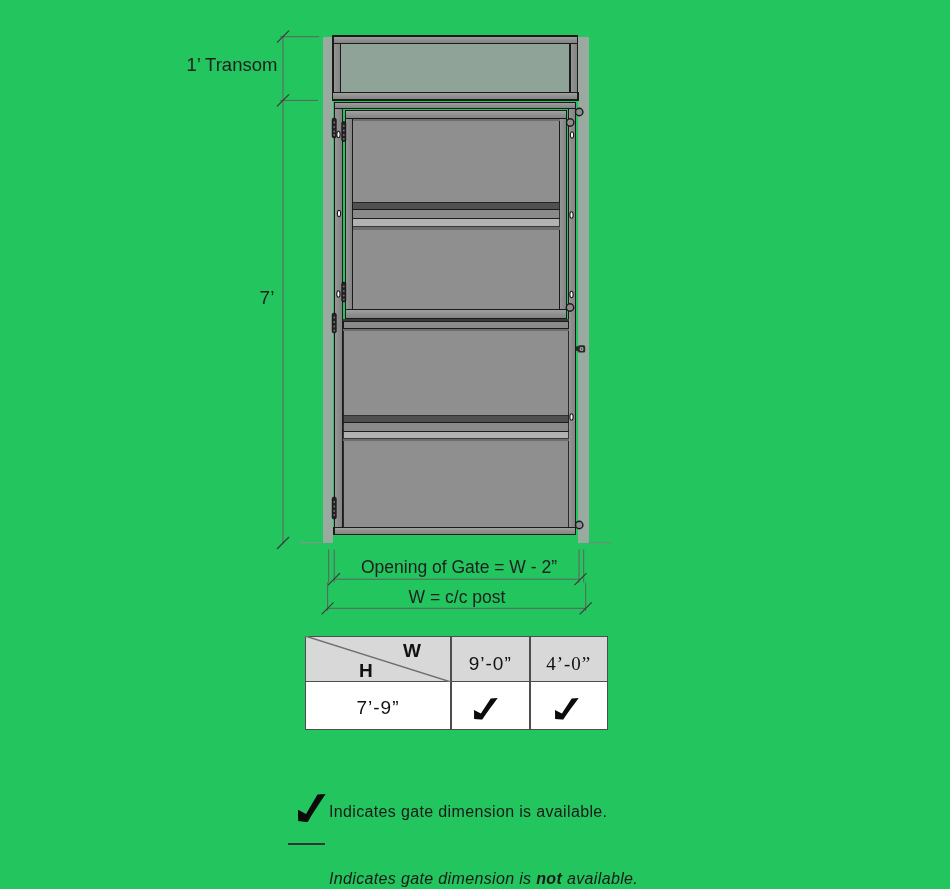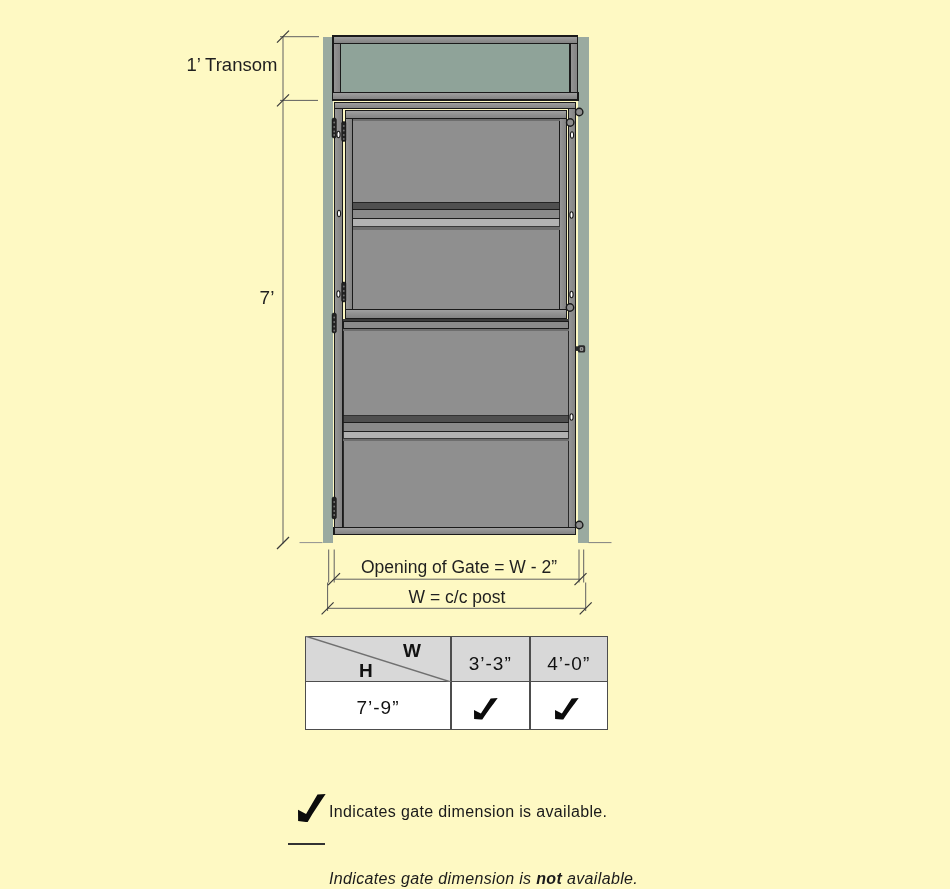--- a/index.html
+++ b/index.html
@@ -1,16 +1,16 @@
 <!DOCTYPE html>
 <html><head>
 <meta charset="utf-8">
 <style>
 html,body{margin:0;padding:0;background:#fff;}
-#page{position:relative;width:950px;height:889px;background:#fef9c3;font-family:"Liberation Sans",sans-serif;overflow:hidden;}
+#page{position:relative;width:950px;height:889px;background:#22c55e;font-family:"Liberation Sans",sans-serif;overflow:hidden;}
 #draw{position:absolute;left:0;top:0;}
 #tbl{position:absolute;left:305px;top:636px;border-collapse:collapse;table-layout:fixed;color:#111;}
 #tbl td{padding:0;text-align:center;vertical-align:middle;font-size:19px;letter-spacing:1px;}
 #tbl td.ck svg{display:block;margin:0 auto;top:3px;}
 .leg{position:absolute;color:#1a1a1a;font-size:16px;letter-spacing:0.35px;}
 </style>
 </head>
 <body>
 <div id="page">
 <svg id="draw" width="950" height="632" viewBox="0 0 950 632" shape-rendering="crispEdges">
@@ -158,23 +158,23 @@
 <tbody>
         <tr>
 <td style="width:144px;height:44px;background:#d8d8d8;border:1.5px solid #4d4d4d;border-right:2px solid #4d4d4d;position:relative;">
   <svg width="146" height="46" style="position:absolute;left:-1px;top:-1px;">
               <line x1="0" y1="0" x2="146" y2="46" stroke="#707070" stroke-width="1.5"></line>
             </svg>
   <div style="position:absolute;left:97px;top:4px;font-weight:bold;font-size:19px;line-height:19px;letter-spacing:0;">W</div>
   <div style="position:absolute;left:53px;top:24px;font-weight:bold;font-size:19px;line-height:19px;letter-spacing:0;">H</div>
 </td>
 <td style="width:76.5px;background:#d8d8d8;border:1.5px solid #4d4d4d;border-right:2px solid #4d4d4d;">
-            <div style="position:relative;top:5px;">3’-3”</div>
-          </td>
-<td style="width:76.5px;background:#d8d8d8;border:1.5px solid #4d4d4d;">
+            <div style="position:relative;top:5px;">9’-0”</div>
+          </td>
+<td style="width:76.5px;background:#d8d8d8;border:1.5px solid #4d4d4d;font-family:Liberation Serif, serif;">
             <div style="position:relative;top:5px;">4’-0”</div>
           </td>
 </tr>
 <tr>
 <td style="height:47px;background:#fff;border:1px solid #4d4d4d;border-right:2px solid #4d4d4d;">
             <div style="position:relative;top:2.5px;">7’-9”</div>
           </td>
 <td class="ck" style="background:#fff;border:1px solid #4d4d4d;border-right:2px solid #4d4d4d;">
             <svg style="position:relative;left:-4px;" width="24" height="22" viewBox="0 0 24 22">
               <path d="M0,12.1 L6.9,15.4 L16.7,0.4 L23.7,0 C19,6.5 13.8,13 8.3,21.6 L6.7,21.6 L0.1,20.9 Z" fill="#0b0b0b"></path>

